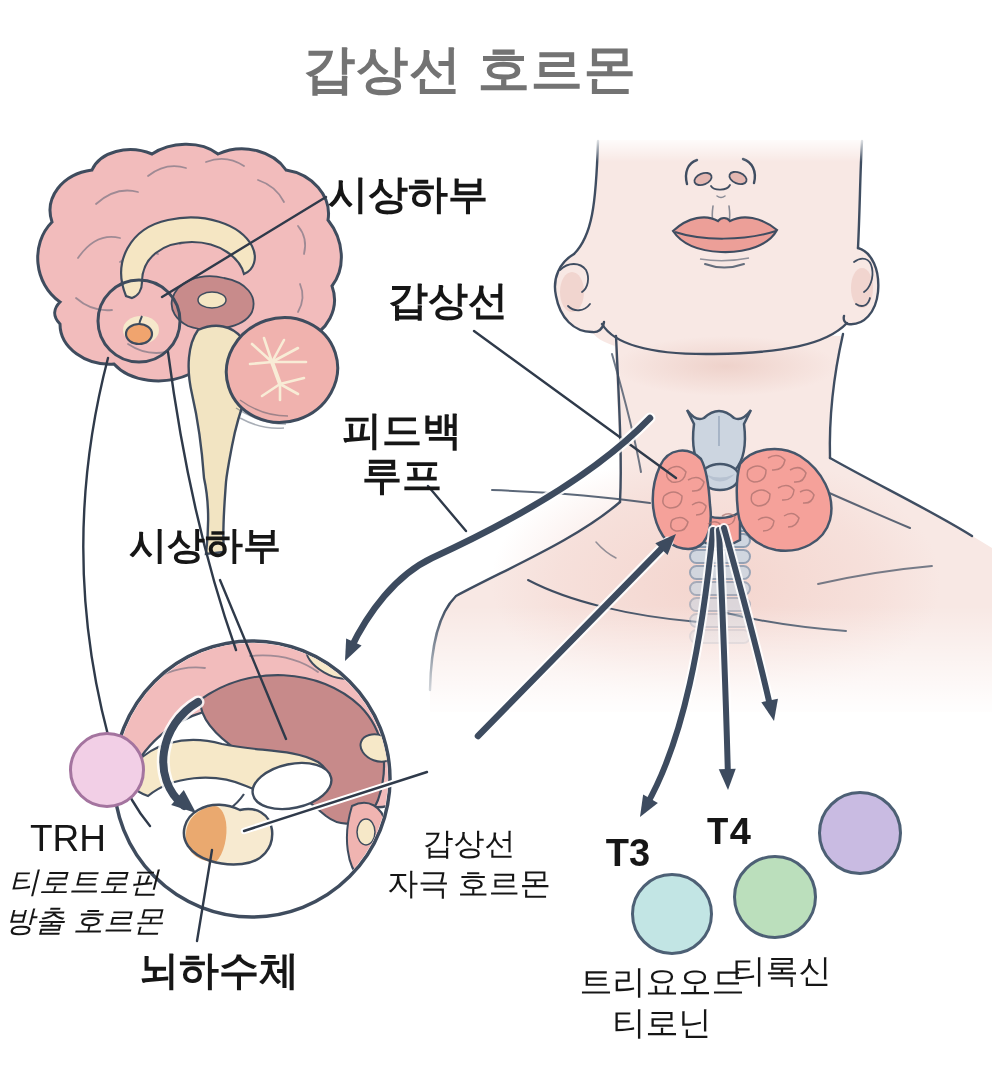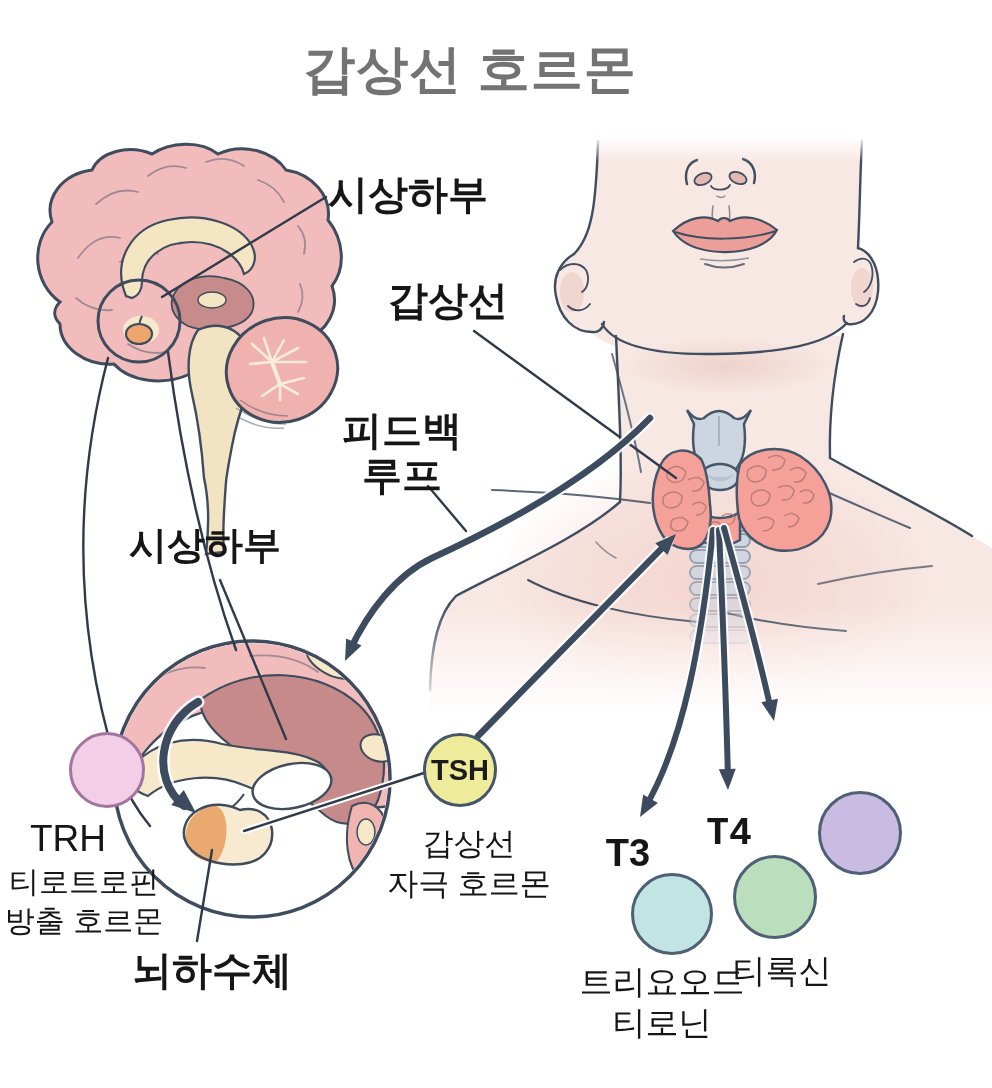--- a/index.html
+++ b/index.html
@@ -10,21 +10,21 @@
   .art{position:absolute;inset:0;}
   .lbl{position:absolute;white-space:nowrap;line-height:1.12;}
   .ctr{transform:translateX(-50%);text-align:center;}
   .title{font-size:52px;font-weight:700;letter-spacing:1px;color:#737373;}
   .big{font-size:40px;font-weight:600;}
   .mid{font-size:38px;font-weight:600;}
   .abbr{font-size:37px;font-weight:500;}
   .sub{font-size:30px;font-weight:500;line-height:1.3;}
   .sub31{font-size:31px;font-weight:500;line-height:1.3;}
   .sub33{font-size:33px;font-weight:500;line-height:1.25;}
-  .bold40{font-size:40px;font-weight:700;}
+  .bold40{font-size:40px;font-weight:700;margin-left:7px;}
   .hcircle{position:absolute;border-radius:50%;box-sizing:border-box;
            display:flex;align-items:center;justify-content:center;}
   .trh{left:69px;top:732px;width:76px;height:76px;background:#f2cfe6;border:3px solid #a4749f;}
   .tsh{left:423px;top:733px;width:74px;height:74px;background:#eeeb9b;border:3px solid #45566b;
        font-size:29px;font-weight:600;color:#1b1b1b;}
   .t3c{left:631px;top:873px;width:82px;height:82px;background:#c2e5e4;border:3px solid #4d6075;}
   .t4c{left:733px;top:855px;width:84px;height:84px;background:#bbdfbc;border:3px solid #4d6075;}
   .calc{left:818px;top:791px;width:84px;height:84px;background:#c9bbe2;border:3px solid #4d6075;}
 </style>
 </head>
@@ -319,42 +319,39 @@
     </g>
     <g>
       <path d="M 724 528 C 744 600, 760 660, 771 710" stroke="#ffffff" stroke-width="10" opacity="0.88"></path>
       <path d="M 724 528 C 744 600, 760 660, 771 710" stroke="#3d4b5f" stroke-width="6"></path>
       <use href="#arrowhead" transform="translate(774 721) rotate(78)" fill="#3d4b5f" stroke="none"></use>
     </g>
   </g>
 </svg>
 
 <div class="hcircle trh"></div>
-<div class="hcircle tsh">
-  <span>TSH</span>
-</div>
 <div class="hcircle t3c"></div>
 <div class="hcircle t4c"></div>
 <div class="hcircle calc"></div>
 
 <div class="lbl ctr title" style="left:470px;top:40px;">갑상선 호르몬</div>
 
 <div class="lbl ctr big" style="left:408px;top:172px;">시상하부</div>
 
 <div class="lbl ctr big" style="left:448px;top:278px;">갑상선</div>
 
 <div class="lbl" style="left:342px;top:408px;text-align:center;">
   <div class="big">피드백</div>
   <div class="big">루프</div>
 </div>
 
 <div class="lbl ctr mid" style="left:205px;top:524px;">시상하부</div>
 
 <div class="lbl ctr abbr" style="left:68px;top:818px;">TRH</div>
-<div class="lbl ctr sub" style="left:84px;top:862px;">
+<div class="lbl ctr sub" style="left:84px;top:862px;font-style:italic;">
   <div>티로트로핀</div>
   <div>방출 호르몬</div>
 </div>
 
 <div class="lbl ctr bold40" style="left:212px;top:948px;">뇌하수체</div>
 
 <div class="lbl ctr sub31" style="left:469px;top:824px;">
   <div>갑상선</div>
   <div>자극 호르몬</div>
 </div>

